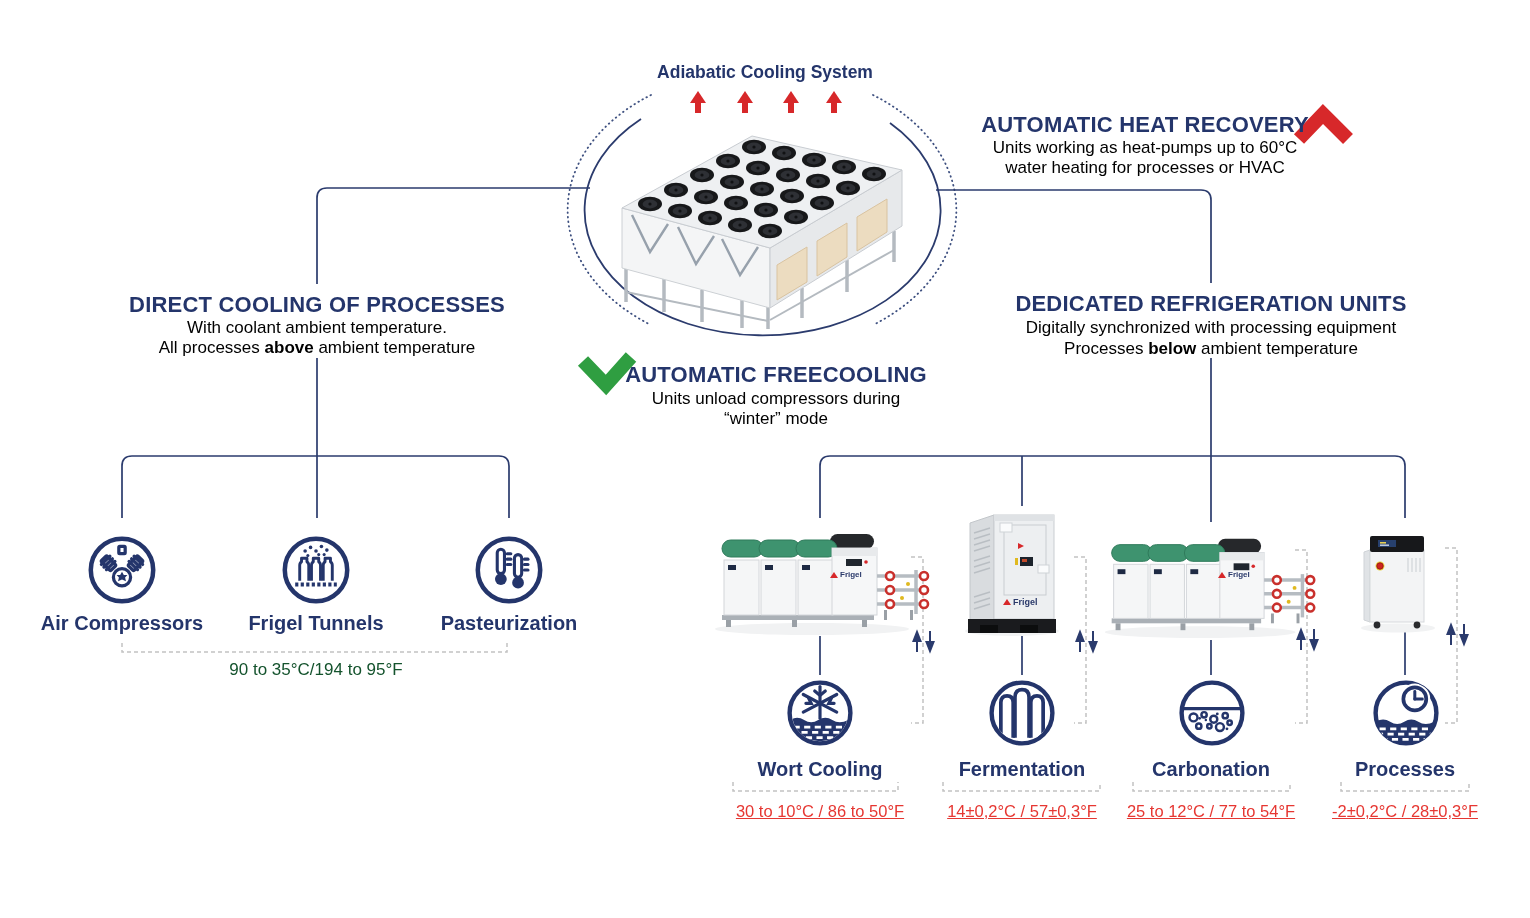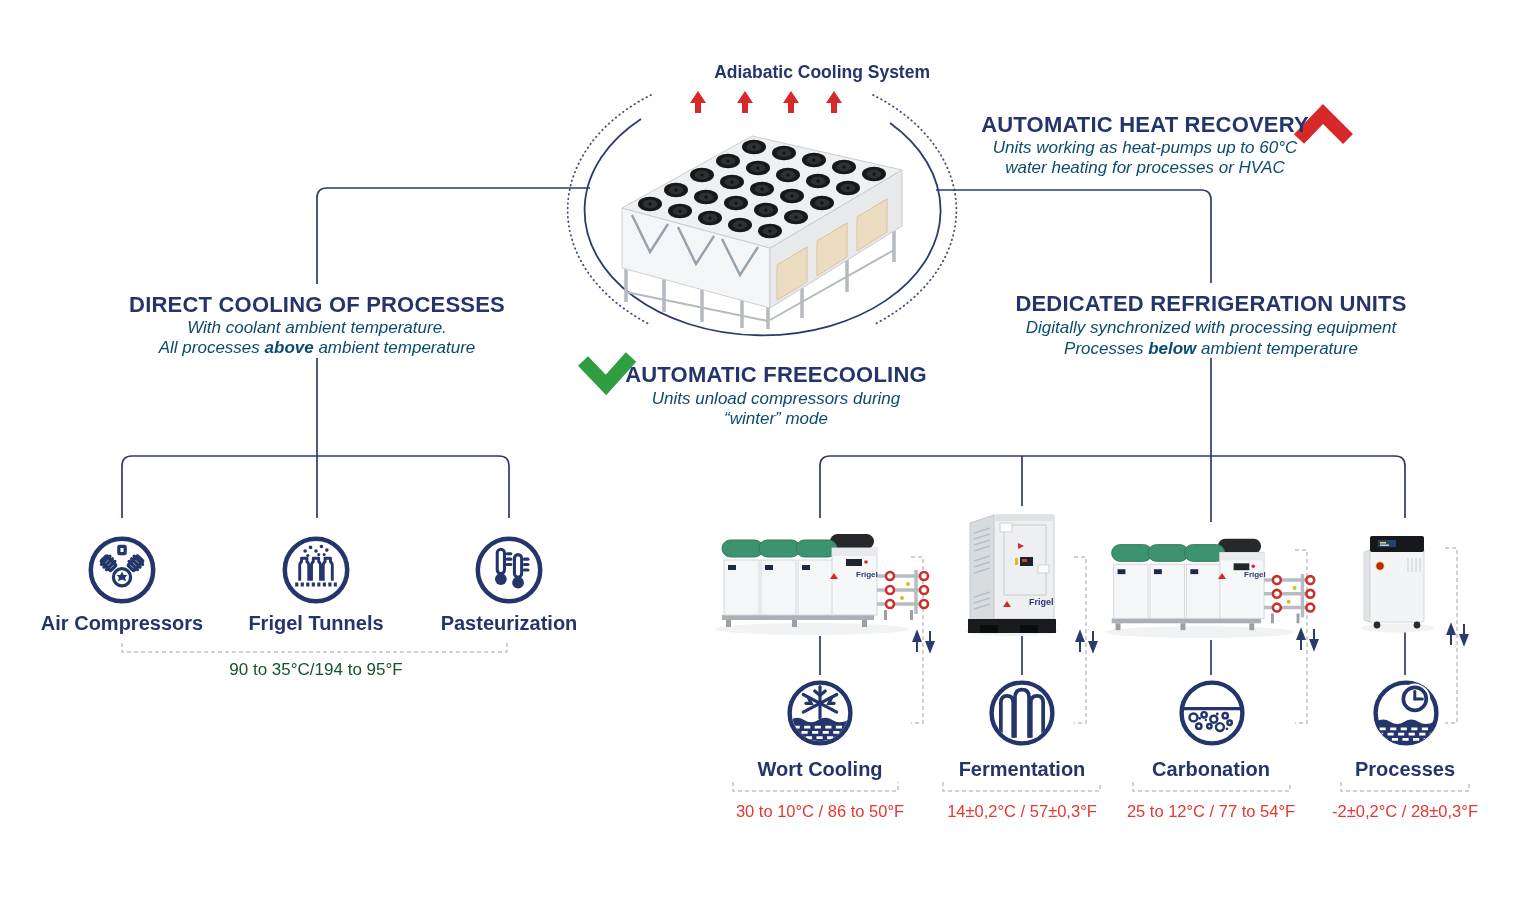--- a/index.html
+++ b/index.html
@@ -1,26 +1,26 @@
 <!DOCTYPE html>
 <html><head>
 <meta charset="utf-8">
 <style>
   html,body{margin:0;padding:0;background:#ffffff;}
   #stage{position:relative;width:1530px;height:918px;background:#fff;overflow:hidden;
          font-family:"Liberation Sans","DejaVu Sans",sans-serif;}
   .abs{position:absolute;}
   .h1{font-weight:800;font-size:22px;letter-spacing:.2px;color:#24356B;text-align:center;white-space:nowrap;}
-  .sub{font-size:17px;color:#0c4a6e;text-align:center;white-space:nowrap;font-style:italic;}
+  .sub{font-size:17px;color:#000000;text-align:center;white-space:nowrap;}
   .sub b{font-weight:800;}
   .plabel{font-weight:800;font-size:20px;color:#24356B;text-align:center;white-space:nowrap;}
   .range{color:#14532d;font-size:17px;text-align:center;white-space:nowrap;}
-  .range-sm{color:#E63732;font-size:16.5px;text-align:center;white-space:nowrap;}
-  .adia-title{font-size:17.5px;font-weight:600;color:#24356B;text-align:right;white-space:nowrap;}
-  .brand{display:flex;align-items:flex-end;gap:18px;font-size:8px;font-weight:800;color:#2b3a6b;}
+  .range-sm{color:#E63732;font-size:16.5px;text-align:center;white-space:nowrap;text-decoration:underline;}
+  .adia-title{font-size:17.5px;font-weight:600;color:#24356B;text-align:center;white-space:nowrap;}
+  .brand{display:flex;align-items:center;gap:2px;font-size:8px;font-weight:800;color:#2b3a6b;}
   .brand .logo-mark{width:0;height:0;border-left:4px solid transparent;border-right:4px solid transparent;border-bottom:6px solid #d7282a;display:inline-block;}
   svg{display:block;}
 </style>
 </head>
 <body>
 
 <div id="stage">
 
   <svg class="abs" style="left:0;top:0" width="1530" height="918" viewBox="0 0 1530 918">
 

